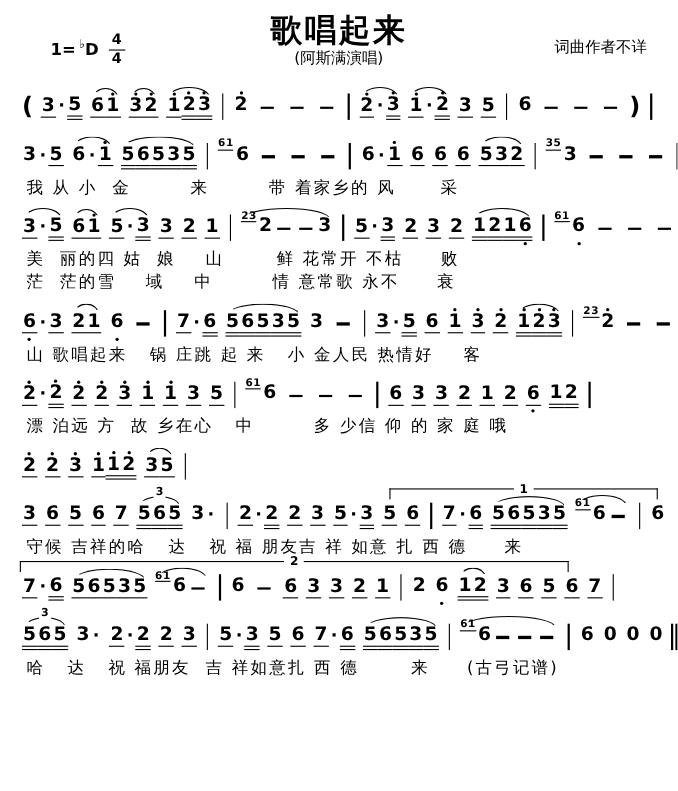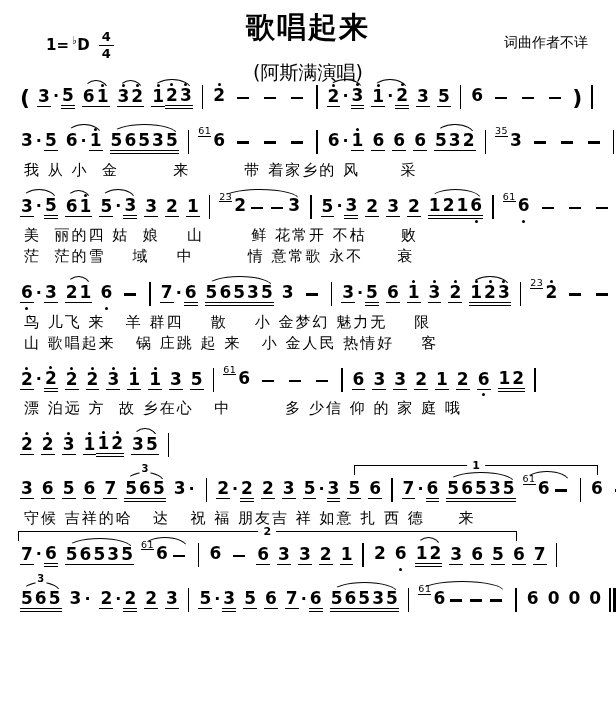--- a/index.html
+++ b/index.html
@@ -7,36 +7,36 @@
   .page{width:616px;height:719px;box-sizing:border-box;padding:12px 18px 6px;overflow:hidden;background:#fff;position:relative;}
   
   header{position:relative;height:62px;}
   .keysig{position:absolute;left:28px;top:18px;font-size:15px;font-weight:bold;display:flex;align-items:center;white-space:nowrap;}
   .flat{font-size:11px;position:relative;top:-5px;margin-left:3px;}
   .ts{display:inline-flex;flex-direction:column;margin-left:9px;font-size:13px;line-height:1.05;text-align:center;font-weight:bold;}
   .ts .num{border-bottom:1.5px solid #000;padding:0 3px 1px;}
   .ts .den{padding-top:1px;}
   .titleblock{text-align:center;}
   h1{margin:0;font-size:29px;letter-spacing:2px;font-weight:bold;line-height:1.1;}
-  .sub{font-size:19px;margin-top:16px;}
+  .sub{font-size:14px;margin-top:0px;}
   .credit{position:absolute;right:10px;top:22px;font-size:14px;}
   
   .system{margin-bottom:4px;}
   .mwrap{position:relative;padding-top:8px;}
   .mrow{display:flex;align-items:flex-end;flex-wrap:nowrap;padding-left:2px;}
   .grp{display:inline-flex;align-items:flex-end;position:relative;margin-right:7px;}
   .note{display:inline-flex;align-items:flex-end;}
   .stk{display:inline-flex;flex-direction:column;align-items:center;}
   .oct{width:3px;height:3px;border-radius:50%;background:transparent;margin:1px auto;display:block;}
   .oct.on{background:#000;}
   .dg{font-size:17px;font-weight:bold;line-height:1;padding:0 1px 1px;min-width:9px;text-align:center;margin-bottom:4px;letter-spacing:0;}
   .dg.u1{border-bottom:1.5px solid #000;margin-bottom:2.5px;}
   .dg.u2{border-bottom:4px double #000;margin-bottom:0;}
   .aug{font-size:16px;font-weight:bold;line-height:1;margin:0 2px 10px 2px;}
-  .grace{font-size:9.5px;font-weight:normal;line-height:1;border-bottom:1.2px solid #000;margin:0 1px 22px 0;letter-spacing:0.5px;}
+  .grace{font-size:9.5px;font-weight:bold;line-height:1;border-bottom:1.2px solid #000;margin:0 1px 22px 0;letter-spacing:0.5px;}
   .bar{width:1.5px;height:24px;background:#000;margin:0 2px 5px;}
   .dash{width:12px;height:2.2px;background:#000;margin:0 2px 15px;}
   .grp .dash{margin:0 4px 15px;}
   .paren{font-size:22px;font-weight:bold;line-height:1;margin-bottom:5px;}
   .rep{display:inline-flex;align-items:center;height:24px;margin-bottom:5px;}
   .bthin{width:1.5px;height:24px;background:#000;margin-right:2px;}
   .bthick{width:4.5px;height:24px;background:#000;}
   .slur{position:absolute;left:2px;right:2px;top:-3px;height:8px;border:1.6px solid transparent;border-top-color:#000;border-radius:50%/100% 100% 0 0;pointer-events:none;}
   .tnum{position:absolute;top:-11px;left:50%;transform:translateX(-50%);font-size:10px;font-weight:bold;background:#fff;padding:0 2px;line-height:1;}
   .volta{position:absolute;top:-1px;height:10px;border:1.4px solid #000;border-bottom:none;box-sizing:border-box;}
@@ -875,21 +875,20 @@
               </span>
             </span>
             <span class="grp">
               <span class="dash"></span>
             </span>
             <span class="grp">
               <span class="dash"></span>
             </span>
           </div>
         </div>
-        <div class="lyric">鸟 儿飞 来   羊 群四    散    小 金梦幻 魅力无    限</div>
         <div class="lyric">山 歌唱起来   锅 庄跳 起 来   小 金人民 热情好    客</div>
       </div>
       <div class="system">
         <div class="mwrap">
           <div class="mrow">
             <span class="grp">
               <span class="note">
                 <span class="stk">
                   <i class="oct da on"></i>
                   <span class="dg u1">2</span>
@@ -1848,15 +1847,16 @@
               </span>
             </span>
             <span class="grp">
               <span class="rep">
                 <i class="bthin"></i>
                 <i class="bthick"></i>
               </span>
             </span>
           </div>
         </div>
+        <div class="lyric">哈   达   祝 福朋友  吉 祥如意扎 西 德       来     (古弓记谱)</div>
       </div>
     </main>
 </div>
 
 </body></html>

